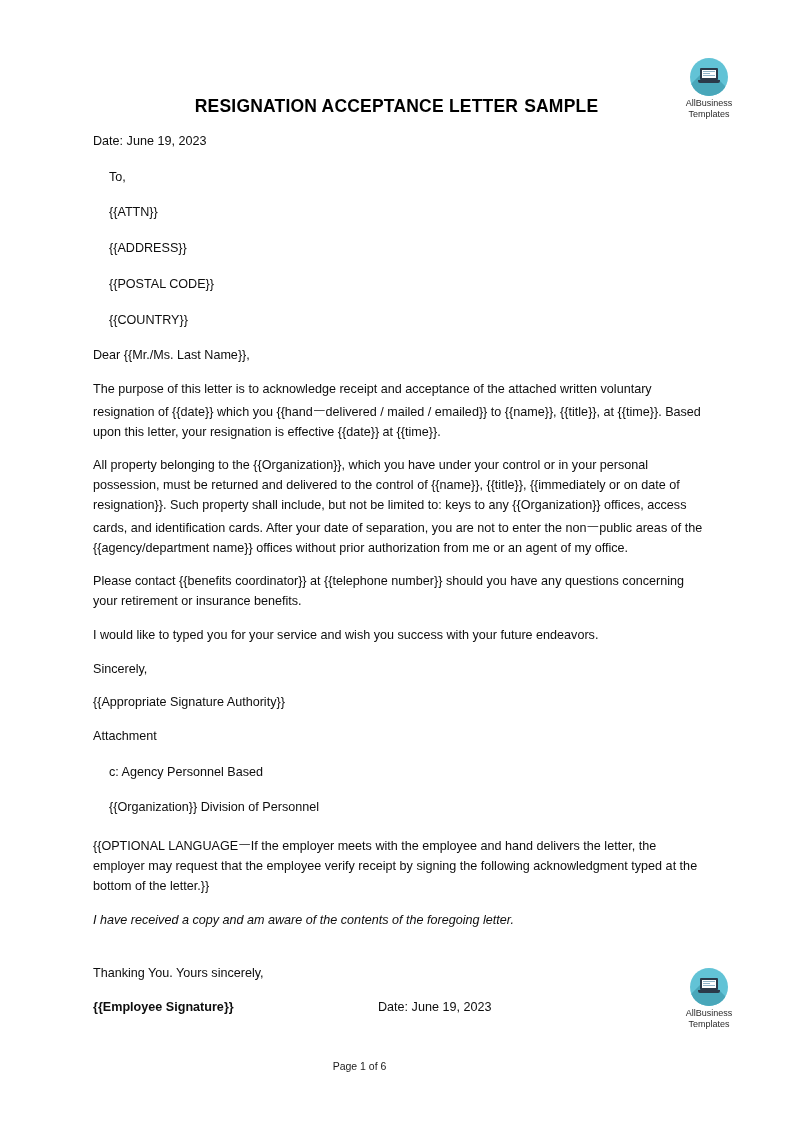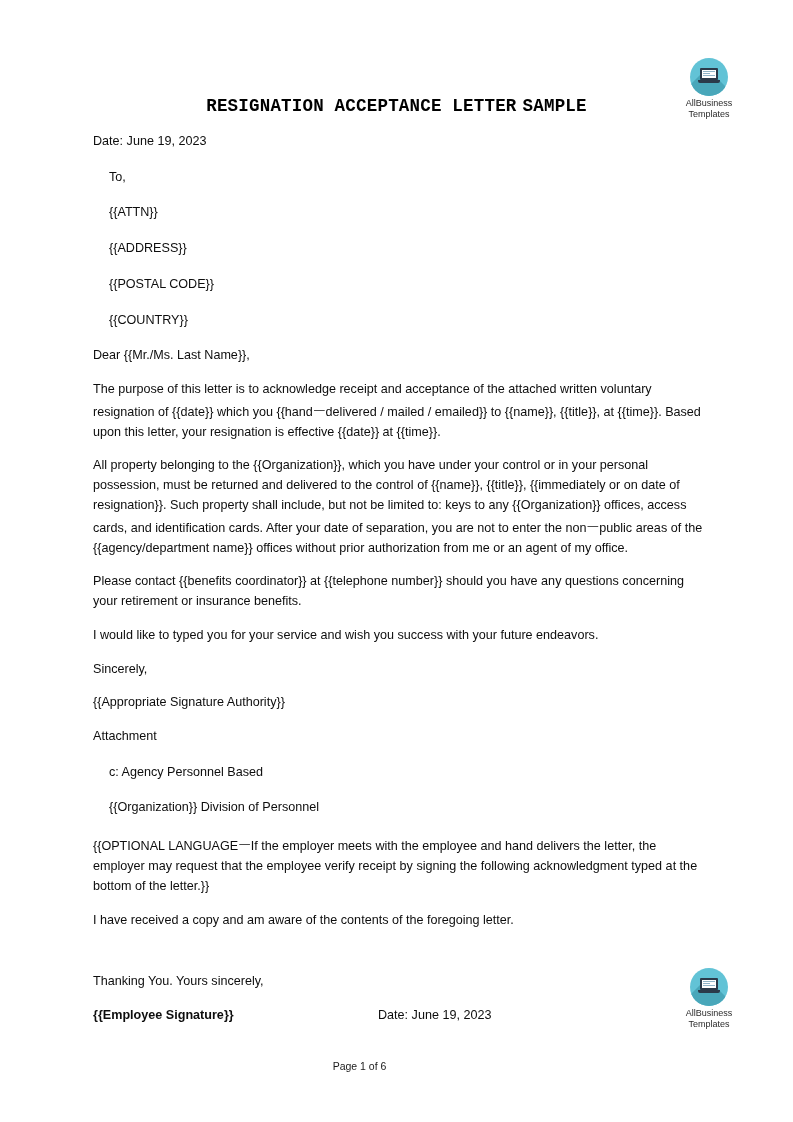--- a/index.html
+++ b/index.html
@@ -99,38 +99,37 @@
   .doc-title {
     position: absolute;
     left: 0;
     top: 96px;
     width: 793px;
     text-align: center;
     font-size: 17.5px;
     font-weight: bold;
     letter-spacing: 0.2px;
     color: #000000;
-    font-family: Liberation Mono, monospace;
   }
   .doc-title .title-pad { display: inline-block; width: 6px; }
 
   
   .body-block {
     position: absolute;
     left: 93px;
     top: 132px;
     width: 612px;
     font-size: 12.6px;
     line-height: 19.7px;
     color: #0d0d0d;
   }
   .para {
     margin: 0 0 14px 0;
   }
-  .para.tight { margin-bottom: 12px; }
+  .para.tight { margin-bottom: 4px; font-style: italic; }
   .lines { margin: 0 0 14px 0; }
   .lines div { margin: 16px; }
   .gap-lg { height: 30px; }
 
   .sig-row {
     display: flex;
     margin: 0;
   }
   .sig-left { width: 285px; flex: 0 0 285px; font-weight: bold; }
   .sig-right { flex: 1 1 auto; }

